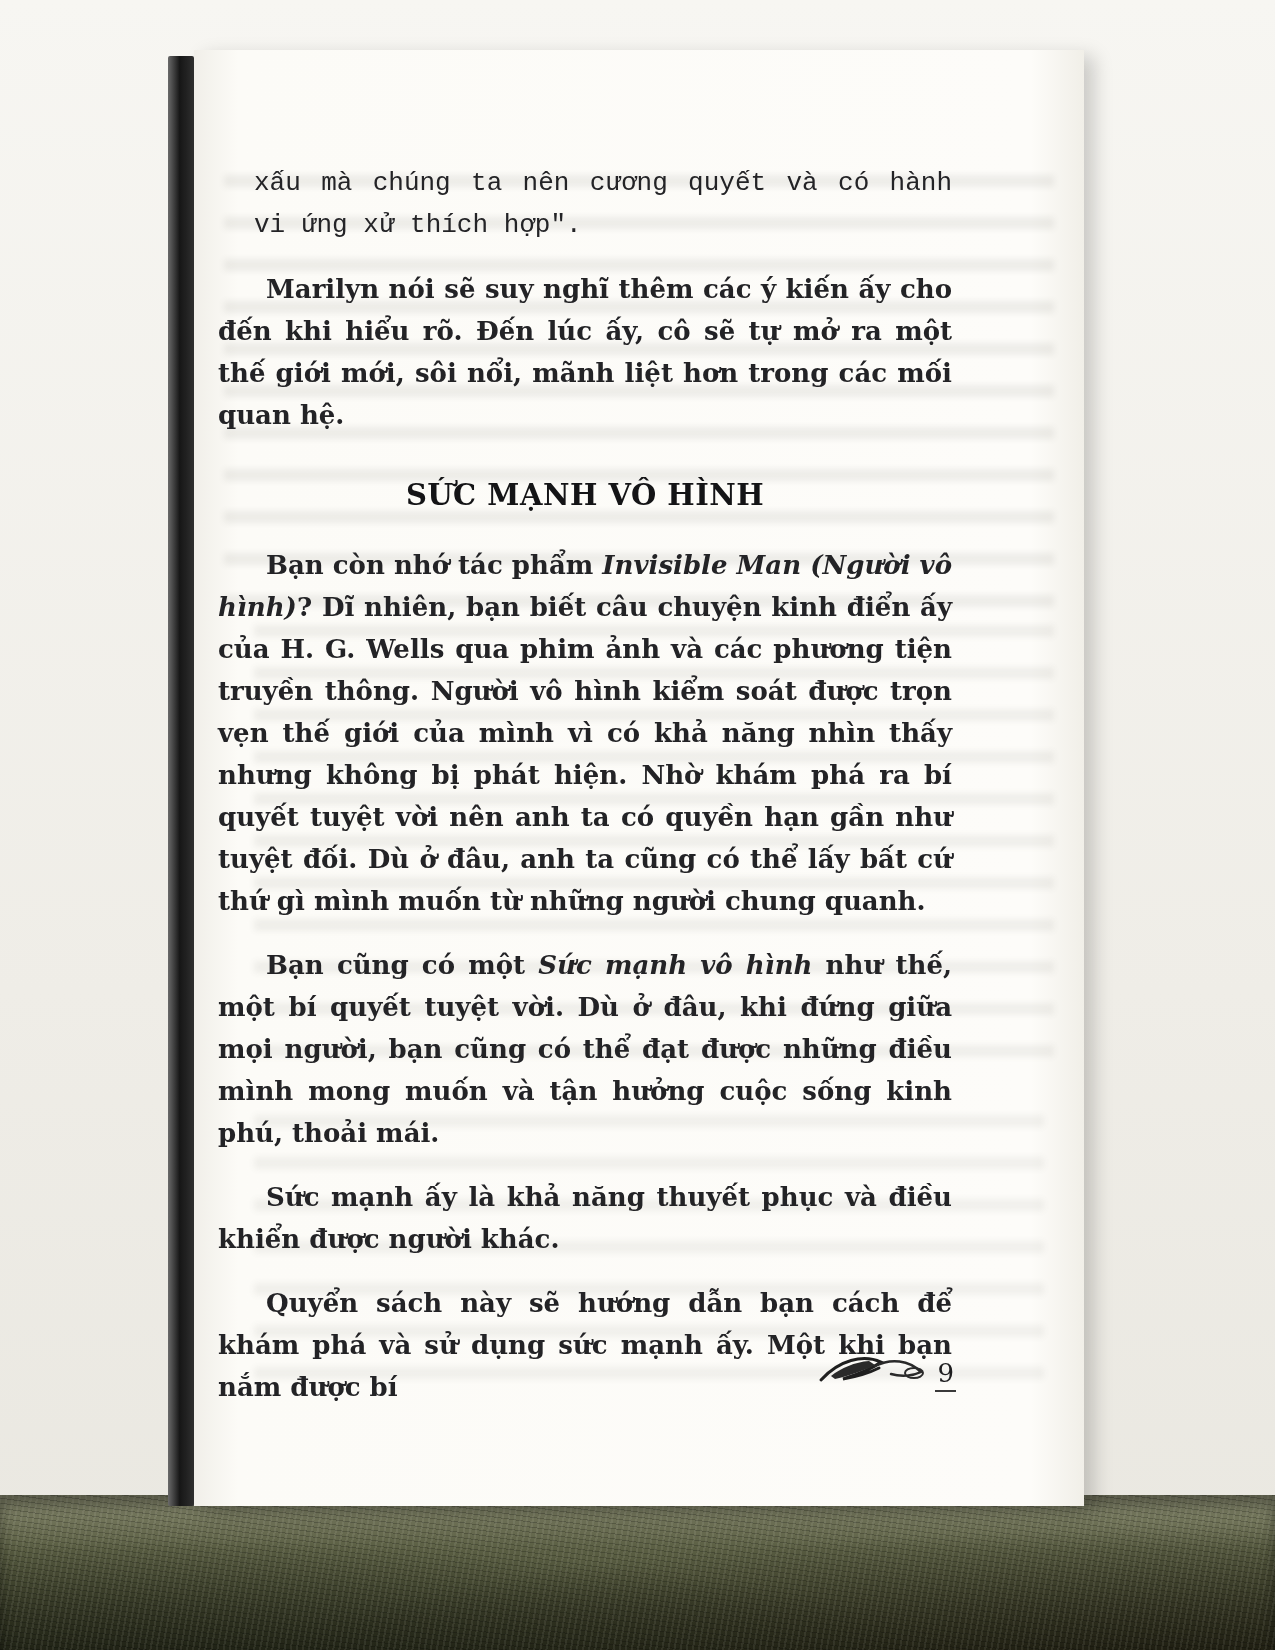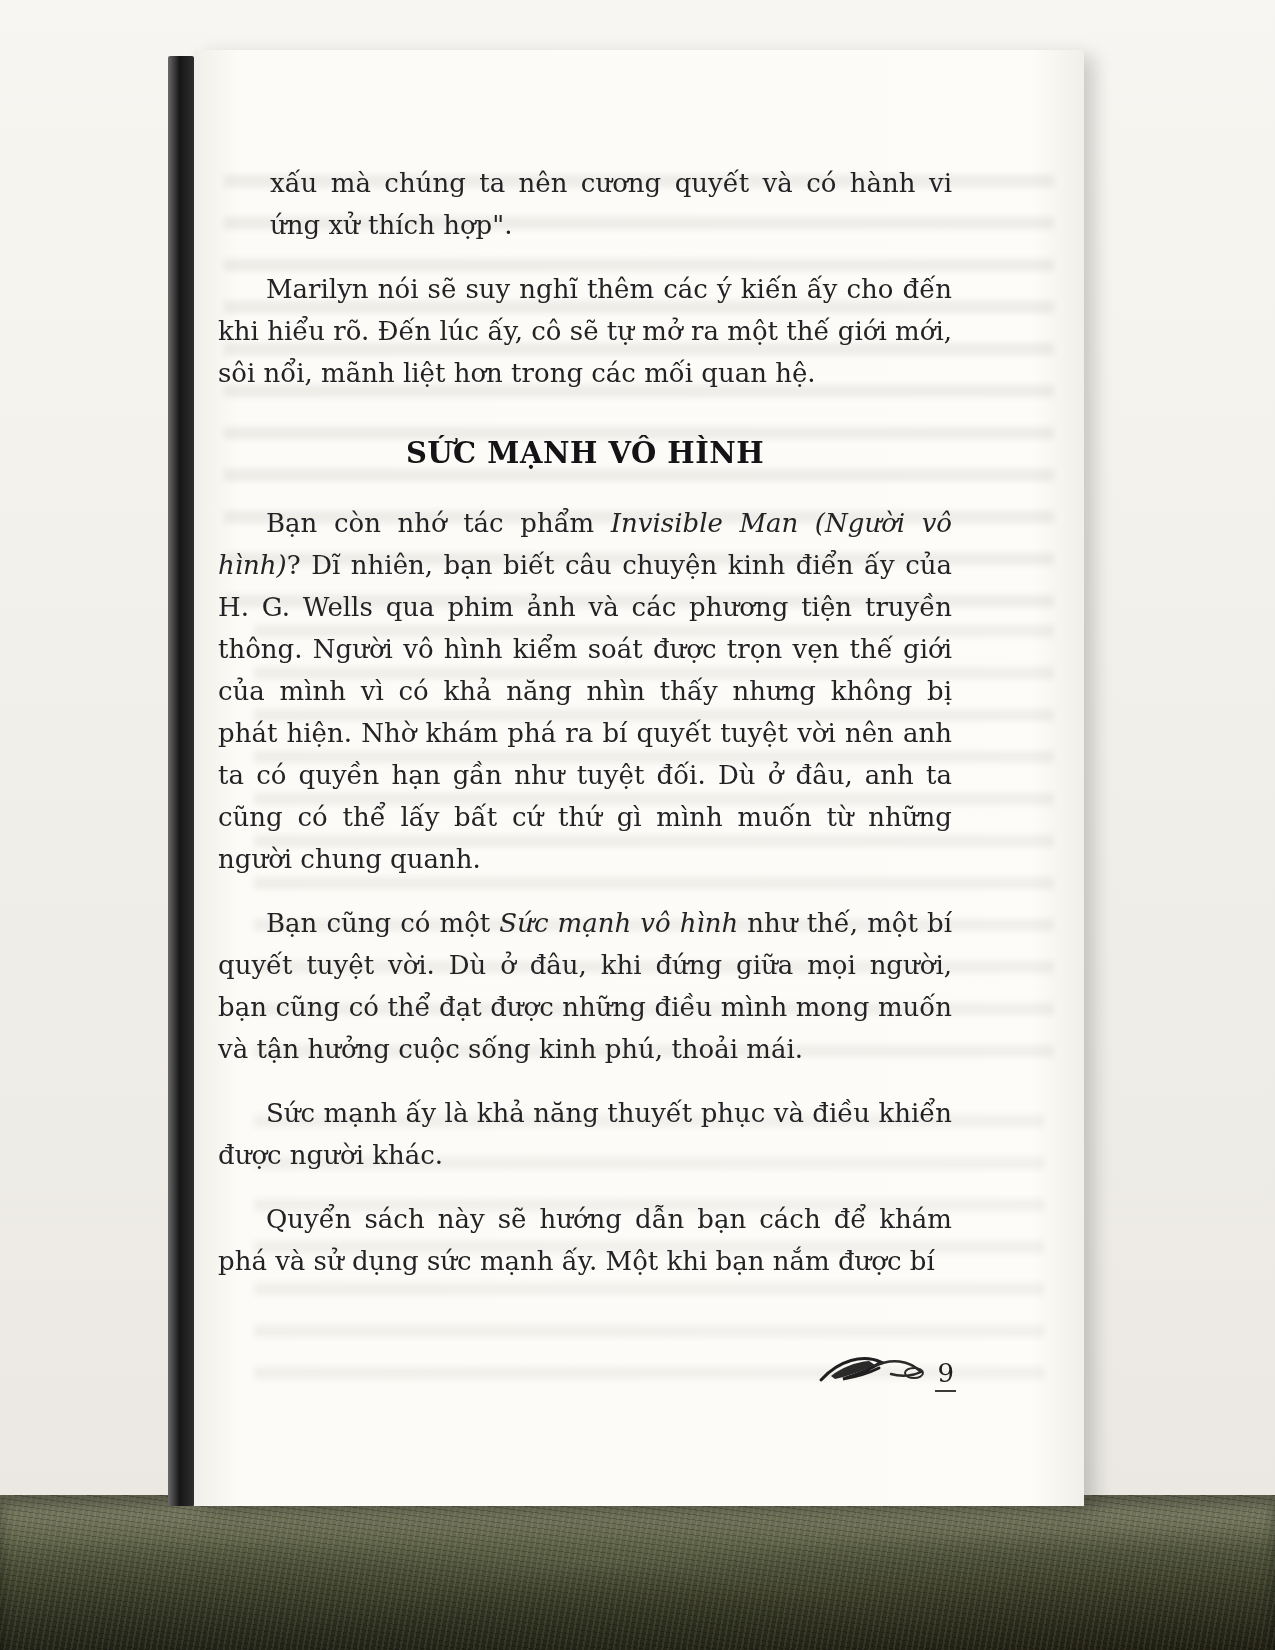--- a/index.html
+++ b/index.html
@@ -44,22 +44,22 @@
   }
   .ghost.g1{left:30px;top:110px;width:830px;height:470px;}
   .ghost.g2{left:60px;top:560px;width:800px;height:470px;opacity:.08;}
   .ghost.g3{left:60px;top:1050px;width:790px;height:300px;opacity:.07;}
 
   .text-column{
     position:absolute;left:24px;top:112px;width:734px;z-index:3;
     font-size:26px;line-height:42px;color:#232326;text-align:justify;
   }
   .text-column p{margin:0 0 22px 0;}
-  p.para{text-indent:48px;}
-  p.quote{margin-left:52px;text-indent:0;}
+  p.para{text-indent:48px;font-weight:bold;}
+  p.quote{margin-left:36px;text-indent:0;font-family:Liberation Mono, monospace;}
   h2.heading{
     text-align:center;font-size:29px;font-weight:700;color:#141416;
     margin:38px 0 28px 0;letter-spacing:.5px;text-indent:0;
   }
   .it{font-style:italic;}
 
   .footer{
     position:absolute;right:128px;top:1296px;z-index:4;
     display:flex;align-items:flex-end;gap:6px;
   }

